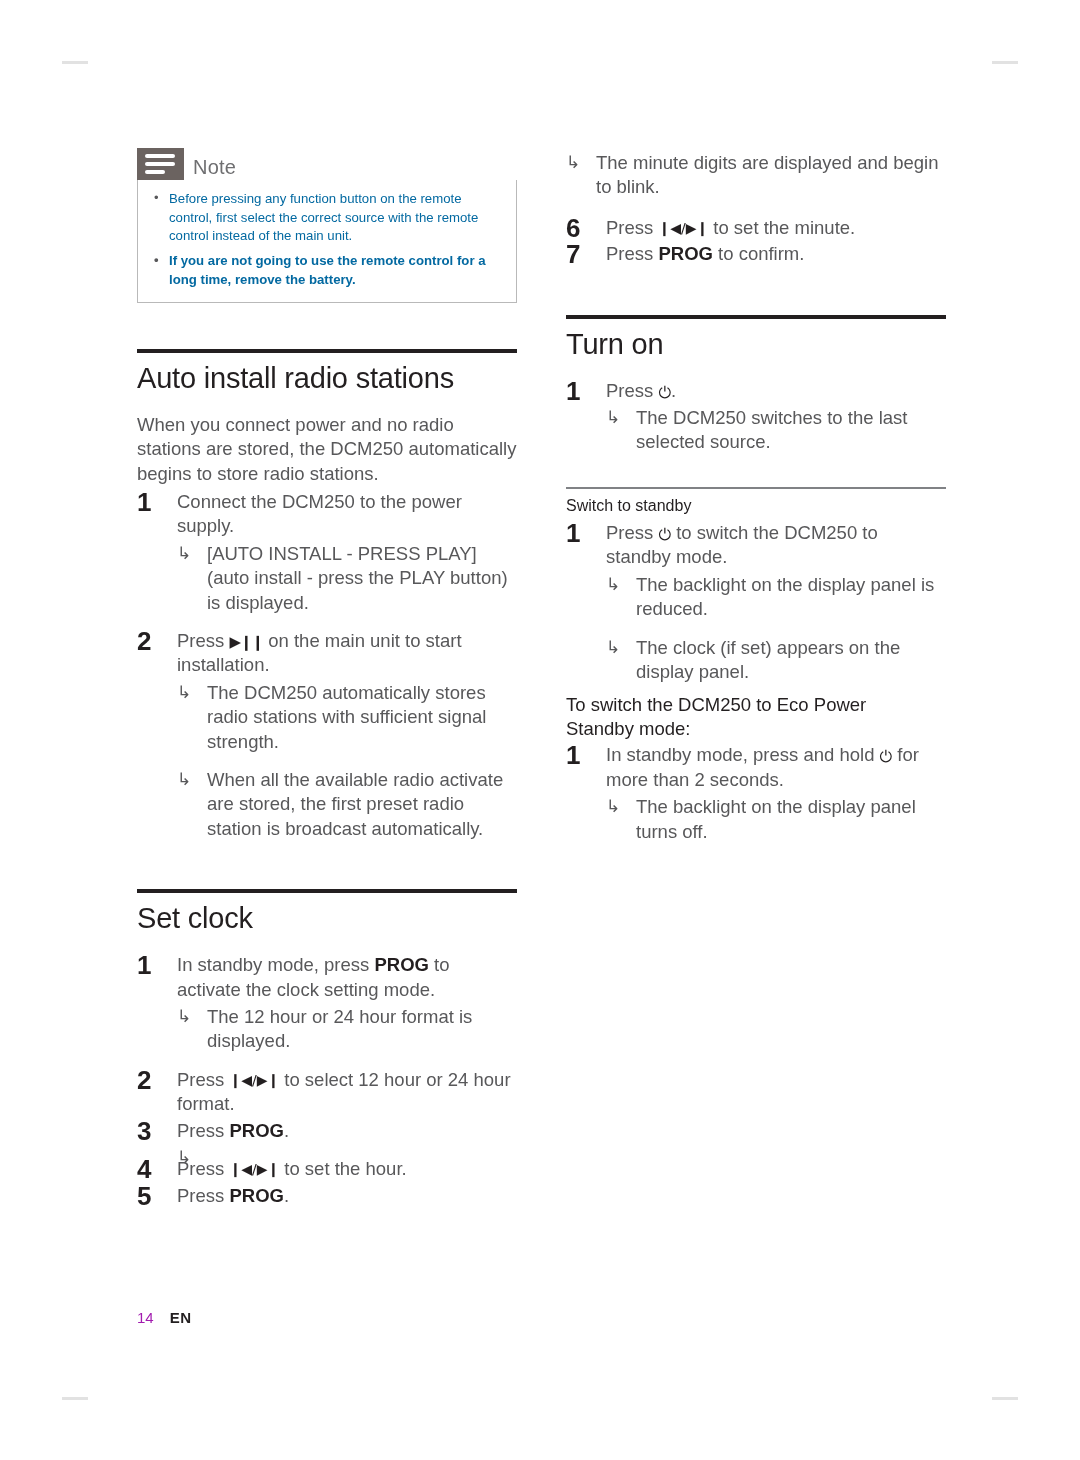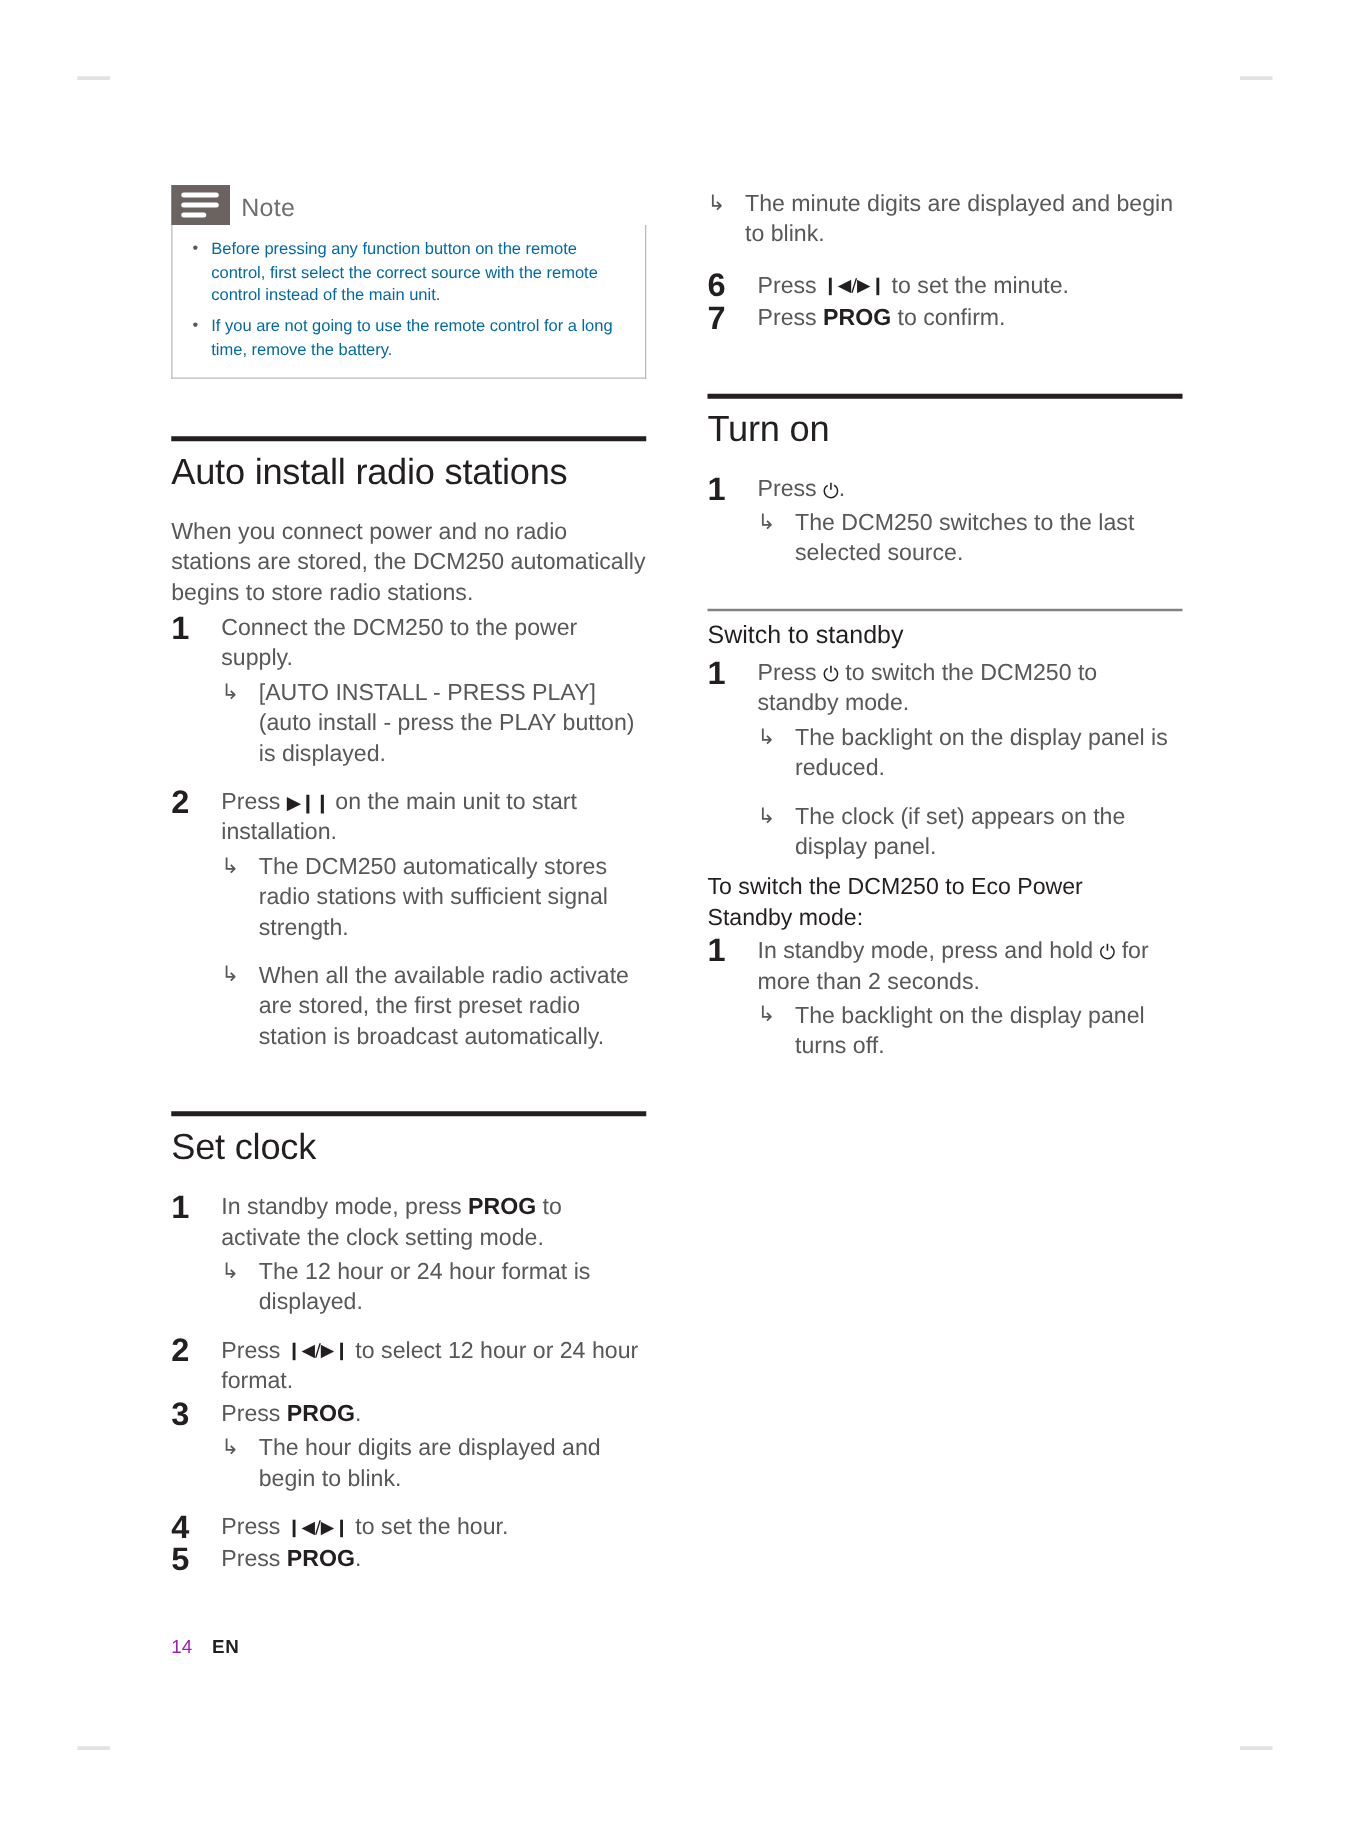--- a/index.html
+++ b/index.html
@@ -87,21 +87,21 @@
   }
   .note-list { margin: 0; padding: 0; list-style: none; }
   .note-list li {
     position: relative;
     padding-left: 17px;
     font-size: 13.2px;
     line-height: 1.42;
     color: #0369a1;
     margin-bottom: 6px;
   }
-  .note-list li:last-child { margin-bottom: 0; }
+  .note-list li:last-child { margin-bottom: 0; font-weight: bold; }
   .note-list li:before {
     content: "•";
     position: absolute;
     left: 2px;
     top: -1px;
     font-size: 13px;
     color: #58585a;
   }
 
   
@@ -119,21 +119,21 @@
   }
   h1.section-title {
     font-size: 29px;
     font-weight: normal;
     color: #231f20;
     margin: 0 0 18px 0;
     line-height: 1.14;
     letter-spacing: -0.2px;
   }
   h2.sub-title {
-    font-size: 20px;
+    font-size: 16px;
     font-weight: normal;
     color: #231f20;
     margin: 0 0 6px 0;
     line-height: 1.2;
   }
 
   
   p.body-text {
     font-size: 18.5px;
     line-height: 1.32;
@@ -322,21 +322,20 @@
         <span class="step-num">2</span>
         <span class="step-text"><span>Press </span><span class="glyph">❙◀/▶❙</span><span> to select 12 hour or 24 hour format.</span></span>
       </li>
 
       <li class="step">
         <span class="step-num">3</span>
         <span class="step-text"><span>Press </span><b>PROG</b><span>.</span></span>
         <ul class="results">
           <li class="result">
             <span class="arrow">↳</span>
-            <span>The hour digits are displayed and begin to blink.</span>
           </li>
         </ul>
       </li>
 
       <li class="step gap-top">
         <span class="step-num">4</span>
         <span class="step-text"><span>Press </span><span class="glyph">❙◀/▶❙</span><span> to set the hour.</span></span>
       </li>
 
       <li class="step">

